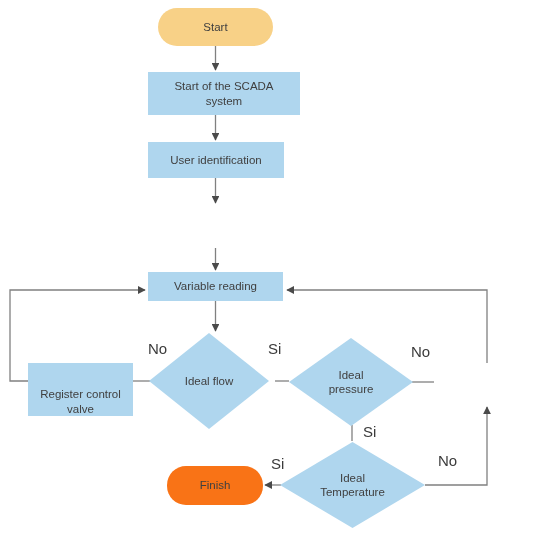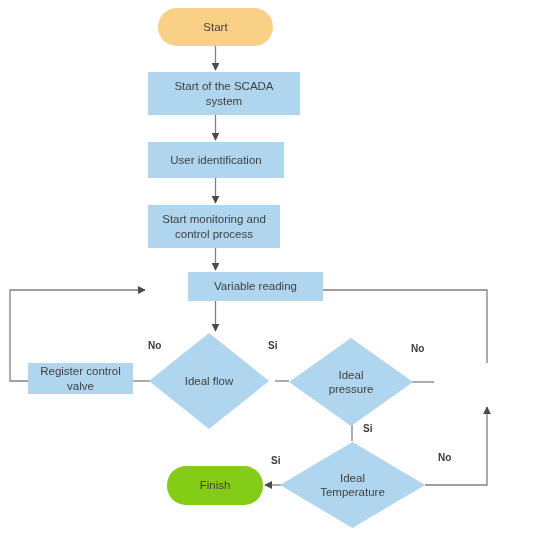--- a/index.html
+++ b/index.html
@@ -42,21 +42,21 @@
     white-space: pre-line;
   }
   .proc {
     background: #AFD6EE;
   }
   .term {
     background: #F8D187;
     border-radius: 19px;
   }
   .term-blue {
-    background: #84cc16;
+    background: #f97316;
     border-radius: 19px;
   }
   .diamond-wrap {
     position: absolute;
     z-index: 2;
   }
   .diamond-wrap .dlabel {
     position: absolute;
     left: 0;
     top: 0;
@@ -73,24 +73,23 @@
     z-index: 3;
   }
   .diamond-wrap svg {
     position: absolute;
     left: 0;
     top: 0;
   }
   .edge-label {
     position: absolute;
     color: #3b3b3b;
-    font-size: 10px;
+    font-size: 15px;
     z-index: 4;
     white-space: nowrap;
-    font-weight: bold;
   }
 </style>
 </head>
 <body>
 
 <div id="canvas">
 
   <svg id="edges" viewBox="0 0 550 537" width="550" height="537" xmlns="http://www.w3.org/2000/svg">
     <defs>
       <marker id="arrow" viewBox="0 0 10 10" refX="9" refY="5" markerWidth="6" markerHeight="6" orient="auto-start-reverse">
@@ -133,37 +132,33 @@
 
   <div class="node proc" style="left:148px; top:72px; width:152px; height:43px;">
     <span class="lbl">Start of the SCADA
 system</span>
   </div>
 
   <div class="node proc" style="left:148px; top:142px; width:136px; height:36px;">
     <span class="lbl">User identification</span>
   </div>
 
-  <div class="node proc" style="left:148px; top:205px; width:132px; height:43px;">
-    <span class="lbl">Start monitoring and
-control process</span>
-  </div>
 
-  <div class="node proc" style="left:148px; top:272px; width:135px; height:29px;margin-left:40px;">
+  <div class="node proc" style="left:148px; top:272px; width:135px; height:29px;">
     <span class="lbl">Variable reading</span>
   </div>
 
   <div class="diamond-wrap" style="left:149px; top:333px; width:120px; height:96px;">
     <svg width="120" height="96" viewBox="0 0 120 96" xmlns="http://www.w3.org/2000/svg">
       <polygon points="60,0 120,48 60,96 0,48" fill="#AFD6EE"></polygon>
     </svg>
     <span class="dlabel">Ideal flow</span>
   </div>
 
-  <div class="node proc" style="left:28px; top:363px; width:105px; height:31px;">
+  <div class="node proc" style="left:28px; top:363px; width:105px; height:53px;align-items:flex-end;">
     <span class="lbl">Register control
 valve</span>
   </div>
 
   <div class="diamond-wrap" style="left:289px; top:338px; width:124px; height:88px;">
     <svg width="124" height="88" viewBox="0 0 124 88" xmlns="http://www.w3.org/2000/svg">
       <polygon points="62,0 124,44 62,88 0,44" fill="#AFD6EE"></polygon>
     </svg>
     <span class="dlabel">Ideal
 pressure</span>

